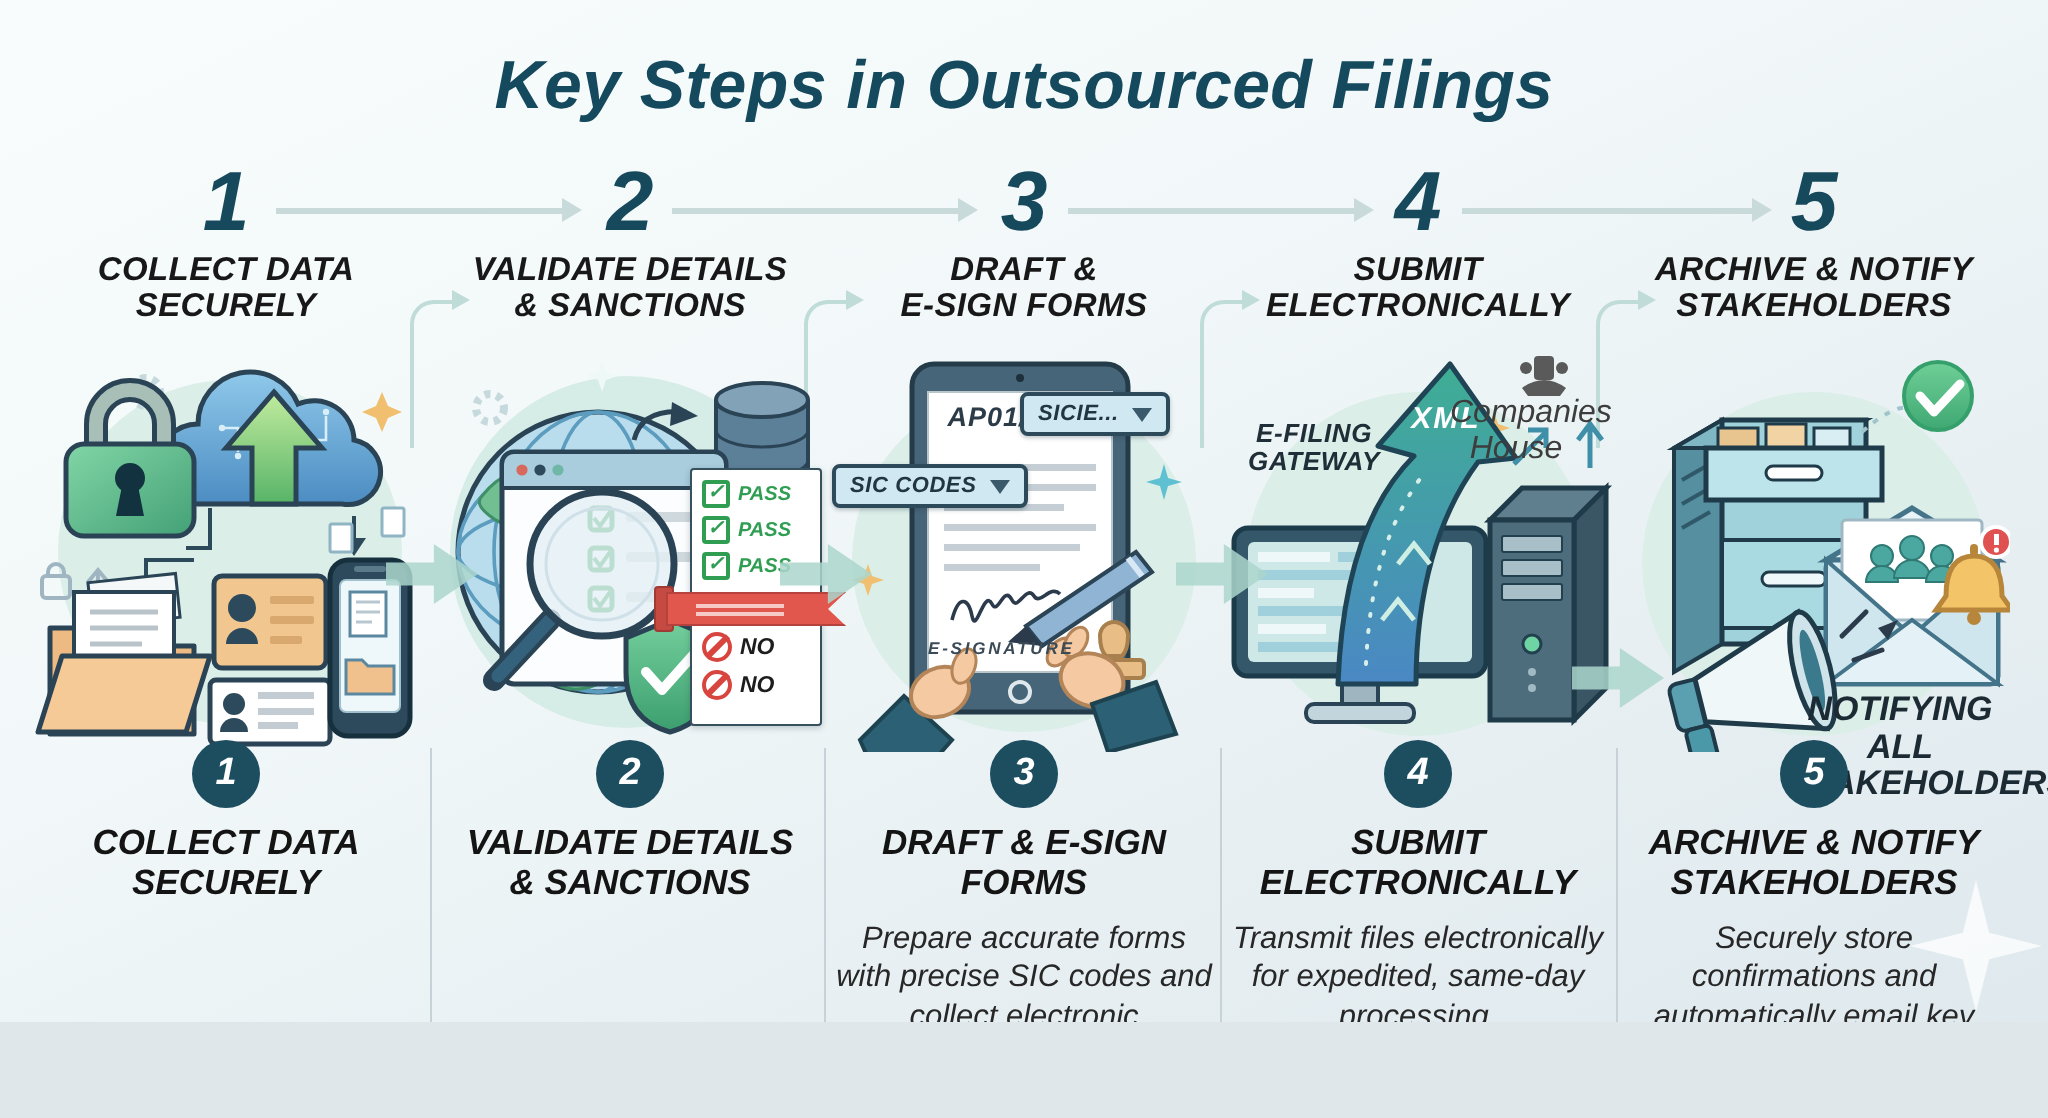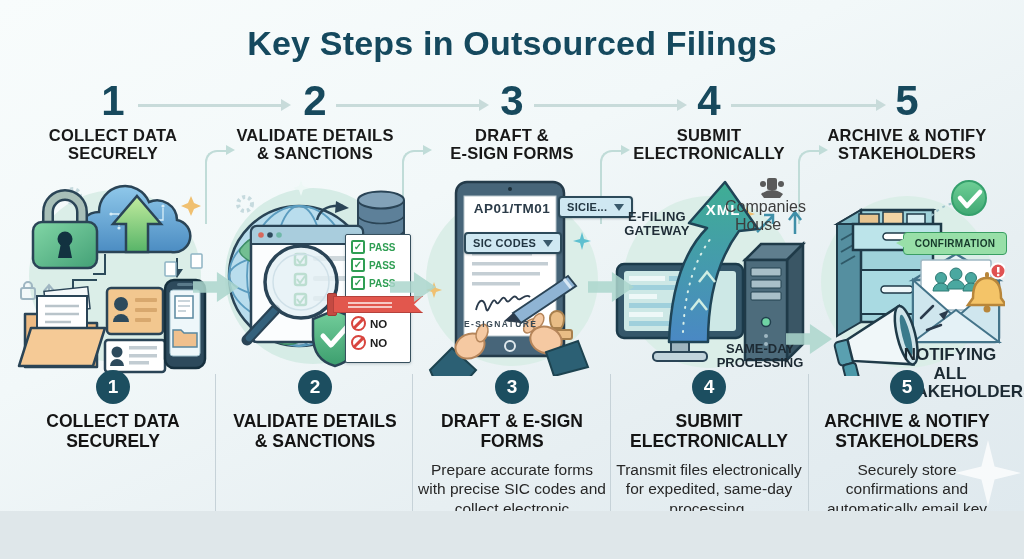--- a/index.html
+++ b/index.html
@@ -1,18 +1,18 @@
 <!DOCTYPE html>
 <html><head>
 <meta charset="utf-8">
 <style>
   html,body{margin:0;padding:0;background:#dfe7ea;}
   .canvas{position:relative;width:1024px;height:511px;overflow:hidden;
     background:linear-gradient(155deg,#f8fcfc 0%,#f2f8f9 40%,#e7eff2 72%,#dfe9ee 100%);
-    font-family:"Liberation Sans",sans-serif;}
+    font-family:"Liberation Sans",sans-serif;font-style:italic;}
   .title{position:absolute;top:24px;left:0;width:1024px;text-align:center;
     font-size:34px;font-weight:bold;color:#15495e;letter-spacing:.2px;}
   
   .c1{left:15px}.c2{left:217px}.c3{left:414px}.c4{left:611px}.c5{left:809px}
   .topblock{position:absolute;top:80px;width:196px;text-align:center;}
   .top-num{font-size:42px;line-height:1;font-weight:bold;color:#17495d;}
   .top-label{margin-top:4px;font-size:16.5px;font-weight:bold;color:#181818;
     line-height:1.12;white-space:pre-line;letter-spacing:.2px;}
   
   .harrow{position:absolute;top:104px;height:2.5px;background:#c8dbda;}
@@ -44,21 +44,21 @@
   .no-label{color:#1d1d1d;font-weight:bold;font-size:11.5px;text-align:center;}
   .ribbon{position:absolute;left:-13px;top:61px;width:88px;height:15px;background:#e2574d;
     border:1.5px solid #b5423c;clip-path:polygon(0 0,100% 0,90% 50%,100% 100%,0 100%);}
   .ribbon-pole{position:absolute;left:-19px;top:58px;width:8px;height:21px;background:#c44a42;
     border:1.5px solid #a03a34;border-radius:2px;}
   .ribbon-line{position:absolute;left:14px;top:5px;width:44px;height:2px;background:#f6c9c4;}
   .ribbon-line2{position:absolute;left:14px;top:9px;width:44px;height:2px;background:#f6c9c4;}
   .spacer-rib{height:22px;}
   
   .chip{position:absolute;background:#cfe8f2;border:2px solid #2c4a5a;border-radius:4px;
-    display:flex;align-items:center;gap:7px;padding:3px 7px;box-shadow:0 1px 2px rgba(40,60,70,.3);margin-left:48px;}
+    display:flex;align-items:center;gap:7px;padding:3px 7px;box-shadow:0 1px 2px rgba(40,60,70,.3);}
   .chip-label{font-weight:bold;color:#223642;font-size:11px;letter-spacing:.3px;}
   .dd-arrow{width:0;height:0;border-left:5px solid transparent;border-right:5px solid transparent;
     border-top:7px solid #3a5a6c;}
   
   .confbubble{position:absolute;left:94px;top:62px;width:102px;height:21px;background:#98dfa8;
     border:1.5px solid #3a9e63;border-radius:4px;display:flex;align-items:center;justify-content:center;}
   .confbubble::before{content:"";position:absolute;left:-8px;top:5px;
     border-right:9px solid #98dfa8;border-top:5px solid transparent;border-bottom:5px solid transparent;}
   .conf-label{font-size:10px;font-weight:bold;color:#15382a;letter-spacing:.3px;}
   
@@ -402,22 +402,20 @@
       <g stroke="#3f8fa8" stroke-width="2.5" fill="none">
         <path d="M146,62 l16,-16 M162,54 v-9 h-9"></path>
         <path d="M184,64 v-20 M178,50 l6,-8 6,8"></path>
       </g>
     </svg>
     <div class="lab" style="left:0px;top:40px;width:92px;font-size:13px;color:#202e38;letter-spacing:.3px">E-FILING
 GATEWAY</div>
     <div class="lab" style="left:84px;top:32px;width:56px;font-size:15px;color:#ffffff;letter-spacing:1px">XML</div>
     <div class="lab" style="left:114px;top:28px;width:66px;font-size:16px;color:#3d3d3d;font-weight:normal">Companies
 House</div>
-    <div class="lab" style="left:102px;top:172px;width:94px;font-size:13px;color:#1d2a33">SAME-DAY
-PROCESSING</div>
   </div>
 
   <div class="illus c5">
     <svg width="196" height="206" viewBox="0 0 196 206">
       <defs>
         <linearGradient id="s5chk" x1="0" y1="0" x2="0" y2="1">
             <stop offset="0" stop-color="#6fcf96"></stop>
             <stop offset="1" stop-color="#3fa873"></stop>
           </linearGradient>
       </defs>
@@ -470,23 +468,20 @@
         <path d="M40,162 L98,142 L98,202 L40,184 Z" fill="#f0f7f9" stroke="#1f3a48" stroke-width="2.5"></path>
         <ellipse cx="98" cy="172" rx="9" ry="30" fill="#cfe4ea" stroke="#1f3a48" stroke-width="2.5"></ellipse>
         <ellipse cx="98" cy="172" rx="4" ry="21" fill="#3a7a8c"></ellipse>
       </g>
       <g stroke="#2b3b4c" stroke-width="2.5" stroke-linecap="round">
         <line x1="112" y1="148" x2="124" y2="136"></line>
           <line x1="118" y1="160" x2="132" y2="155"></line>
       </g>
       <polygon points="130,144 140,140 135,150" fill="#2b3b4c"></polygon>
     </svg>
-    <div class="confbubble">
-      <span class="conf-label">CONFIRMATION</span>
-    </div>
     <div class="lab" style="left:86px;top:176px;width:110px;font-size:17px;color:#1c2a33">NOTIFYING ALL
 STAKEHOLDERS</div>
   </div>
 
   <div class="chev" style="left:193px;top:270px"></div>
   <div class="chev" style="left:390px;top:270px"></div>
   <div class="chev" style="left:588px;top:270px"></div>
   <div class="chev" style="left:786px;top:322px"></div>
 
   <div class="botblock c1">

